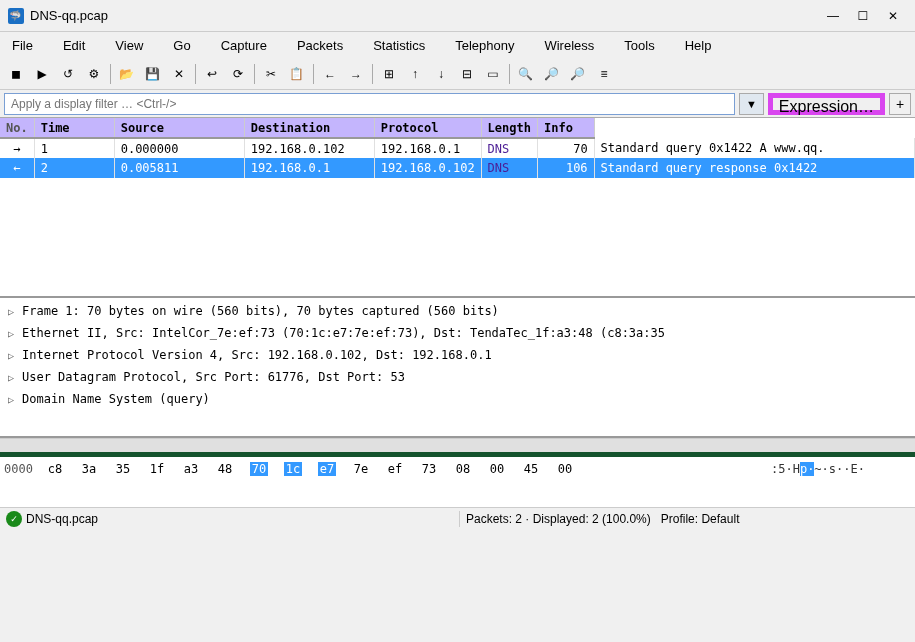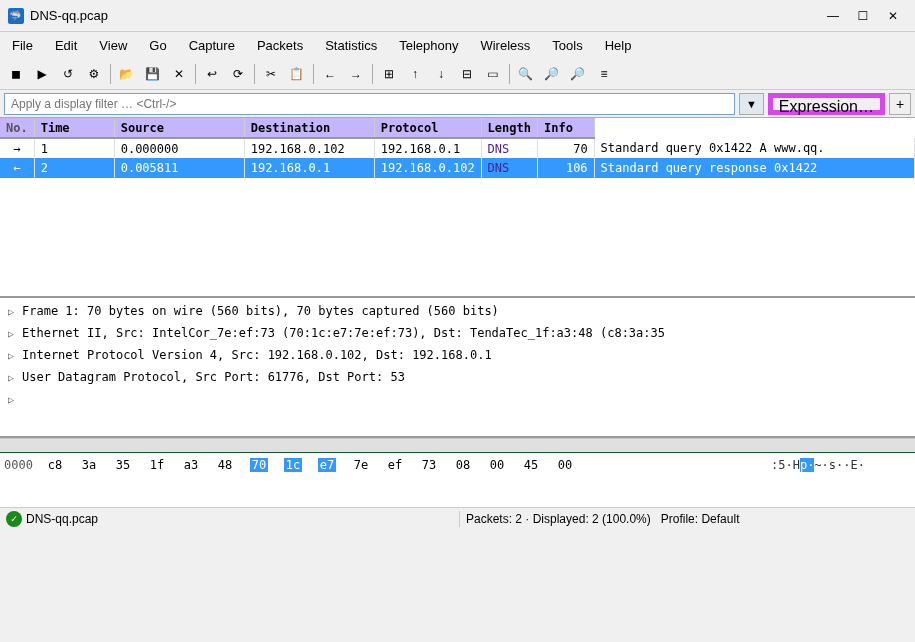--- a/index.html
+++ b/index.html
@@ -60,21 +60,21 @@
       border: none;
     }
 
     
     .menubar {
       display: flex;
       background: #f0f0f0;
       padding: 2px 4px;
       height: 26px;
       align-items: center;
-      gap: 6px;
+      gap: 14px;
     }
     .menu-item {
       padding: 2px 8px;
       font-size: 13px;
       cursor: pointer;
       border-radius: 2px;
     }
 
     
     .toolbar {
@@ -225,21 +225,21 @@
       justify-content: center;
       margin-right: 4px;
       font-size: 10px;
       color: #555;
     }
 
     
     .hex-dump {
       flex: 0 0 55px;
       background: white;
-      border-top: 1px solid #14532d;
+      border-top: 5px solid #14532d;
       overflow: hidden;
       font-family: 'Consolas', monospace;
       font-size: 12px;
       padding: 2px 4px;
     }
     .hex-row {
       display: flex;
       align-items: center;
       height: 20px;
       gap: 6px;
@@ -439,20 +439,21 @@
     <div class="detail-item">
       <div class="detail-expand">▷</div>
       <span>Internet Protocol Version 4, Src: 192.168.0.102, Dst: 192.168.0.1</span>
     </div>
     <div class="detail-item">
       <div class="detail-expand">▷</div>
       <span>User Datagram Protocol, Src Port: 61776, Dst Port: 53</span>
     </div>
     <div class="detail-item">
       <div class="detail-expand">▷</div>
+      <span>Domain Name System (query)</span>
     </div>
   </div>
 
 <div class="h-scroll"></div>
 
 <div class="hex-dump" id="hex-dump">
 <div class="hex-row">
       <span class="hex-offset">0000</span>
       <div class="hex-bytes">
         <span class="hex-byte">c8</span>

